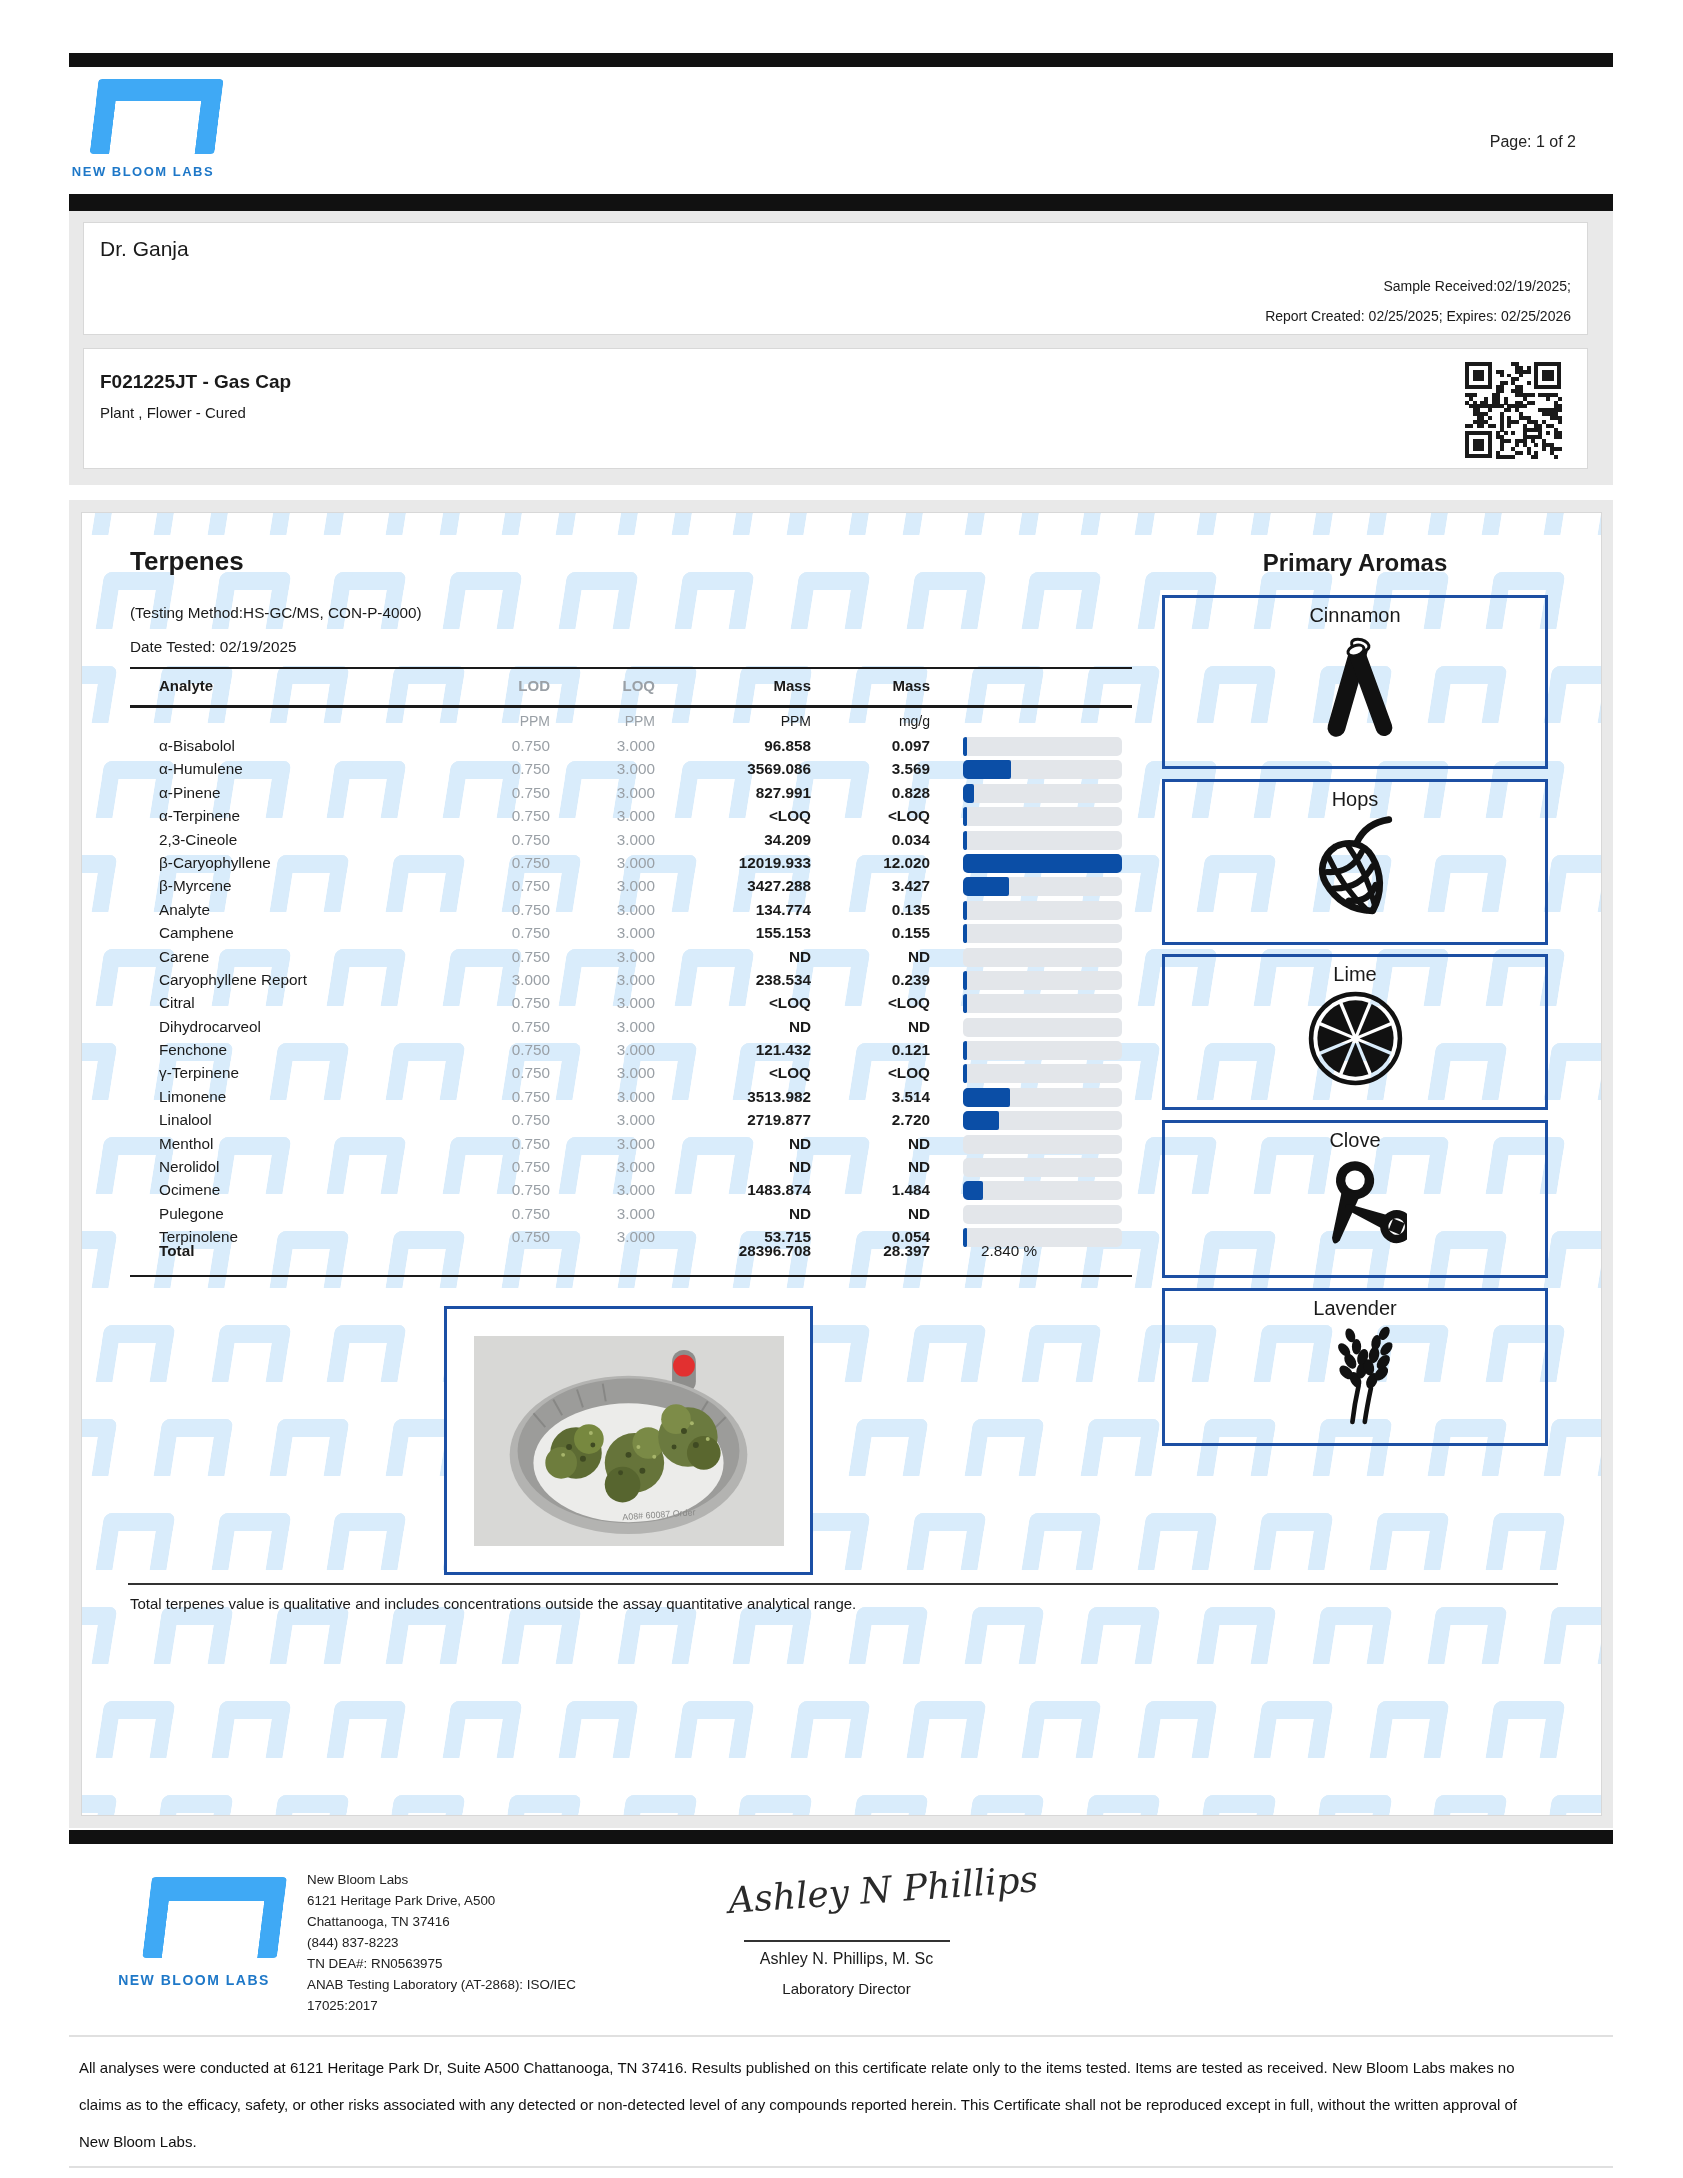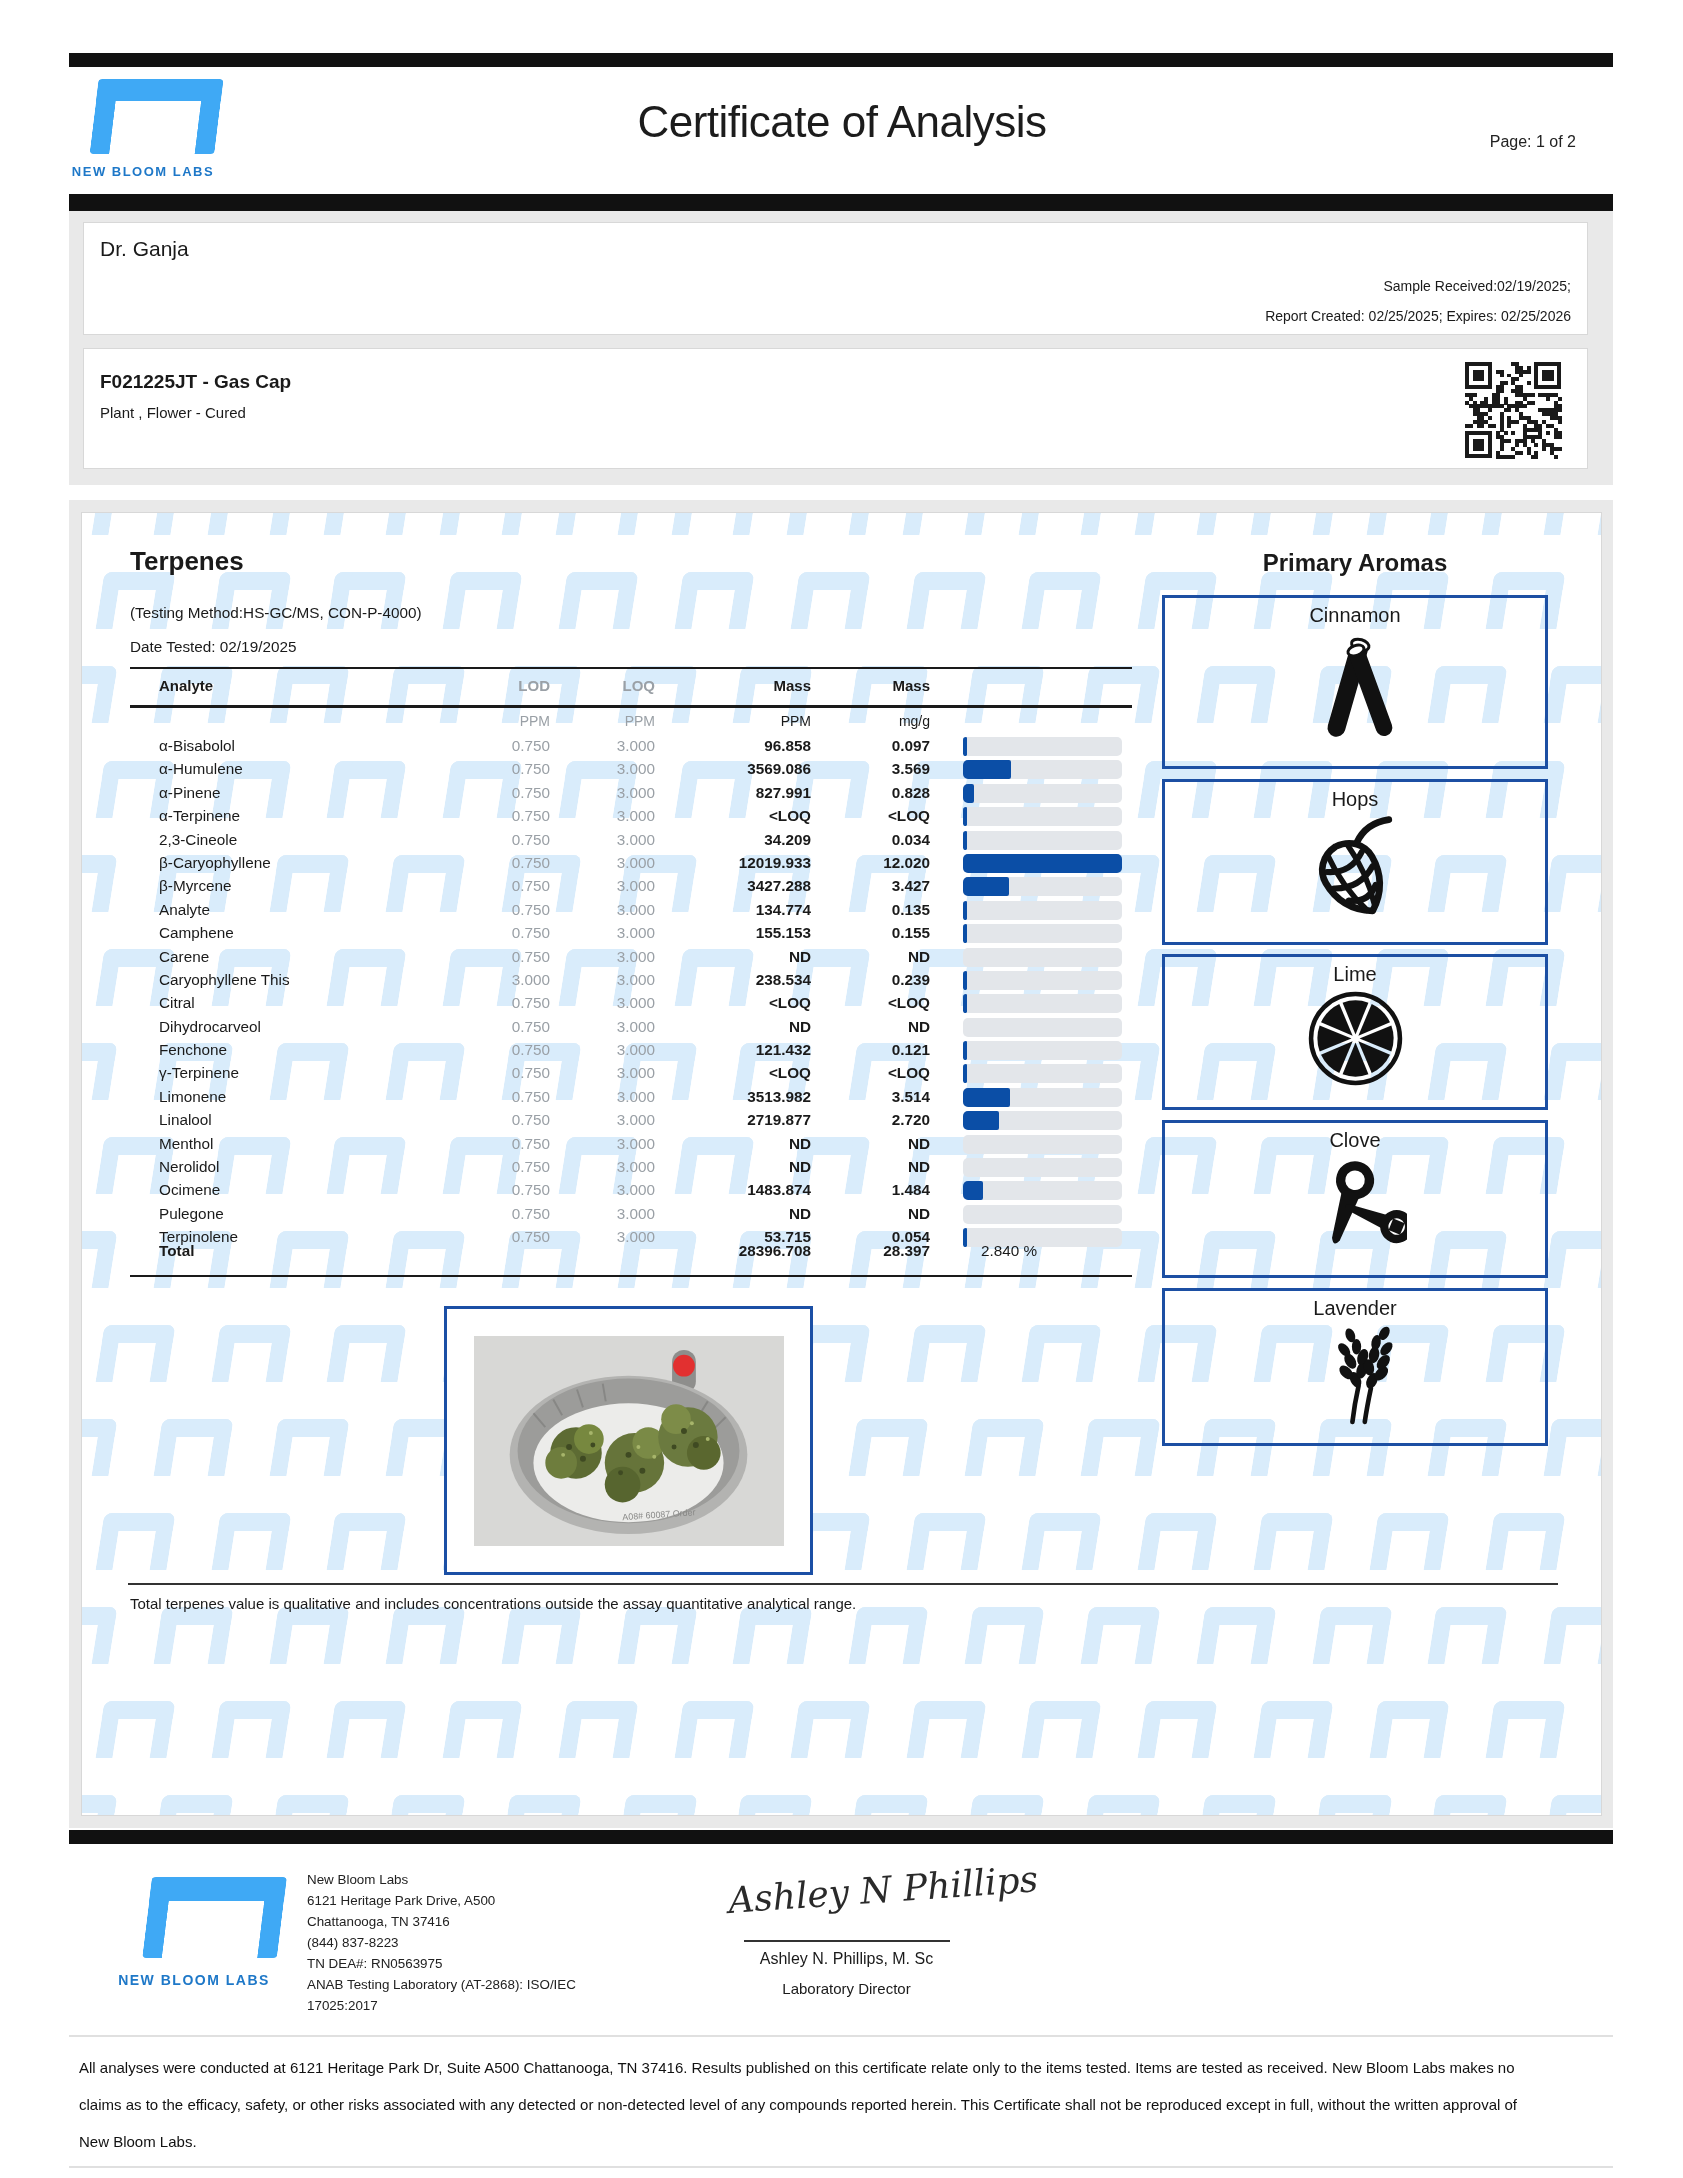--- a/index.html
+++ b/index.html
@@ -79,21 +79,20 @@
 <body>
 
 <div class="page">
 
   <div class="black-bar" style="top:53px;height:14px;"></div>
 
   <div class="abs" style="left:94px;top:79px;width:85px;height:75px;">
     <div class="brand-mark" style="width:85px;height:53px;"></div>
   </div>
   <div class="abs brand-text" style="left:59px;top:164px;width:168px;font-size:13px;">NEW BLOOM LABS</div>
-  <div class="abs doc-title" style="left:842px;top:97px;transform:translateX(-50%);">Certificate of Analysis</div>
   <div class="abs page-label" style="right:107px;top:133px;">Page: 1 of 2</div>
 
   <div class="black-bar" style="top:194px;height:17px;"></div>
 
   <div class="backdrop" style="left:69px;top:211px;width:1544px;height:274px;"></div>
 
   <div class="panel" style="left:83px;top:222px;width:1505px;height:113px;">
     <div class="abs client-name" style="left:16px;top:14px;">Dr. Ganja</div>
     <div class="abs meta-line" style="right:16px;top:55px;width:693px;">Sample Received:02/19/2025;</div>
     <div class="abs meta-line" style="right:16px;top:85px;width:693px;">Report Created: 02/25/2025; Expires: 02/25/2026</div>
@@ -643,21 +642,21 @@
           </div>
           <div class="trow">
             <span class="name">Carene</span>
             <span class="num lodc muted">0.750</span>
             <span class="num loqc muted">3.000</span>
             <span class="num ppmc">ND</span>
             <span class="num mggc">ND</span>
             <span class="bar-track"></span>
           </div>
           <div class="trow">
-            <span class="name">Caryophyllene This</span>
+            <span class="name">Caryophyllene Report</span>
             <span class="num lodc muted">3.000</span>
             <span class="num loqc muted">3.000</span>
             <span class="num ppmc">238.534</span>
             <span class="num mggc">0.239</span>
             <span class="bar-track">
               <span class="bar-fill" style="width: 4px;"></span>
             </span>
           </div>
           <div class="trow">
             <span class="name">Citral</span>

